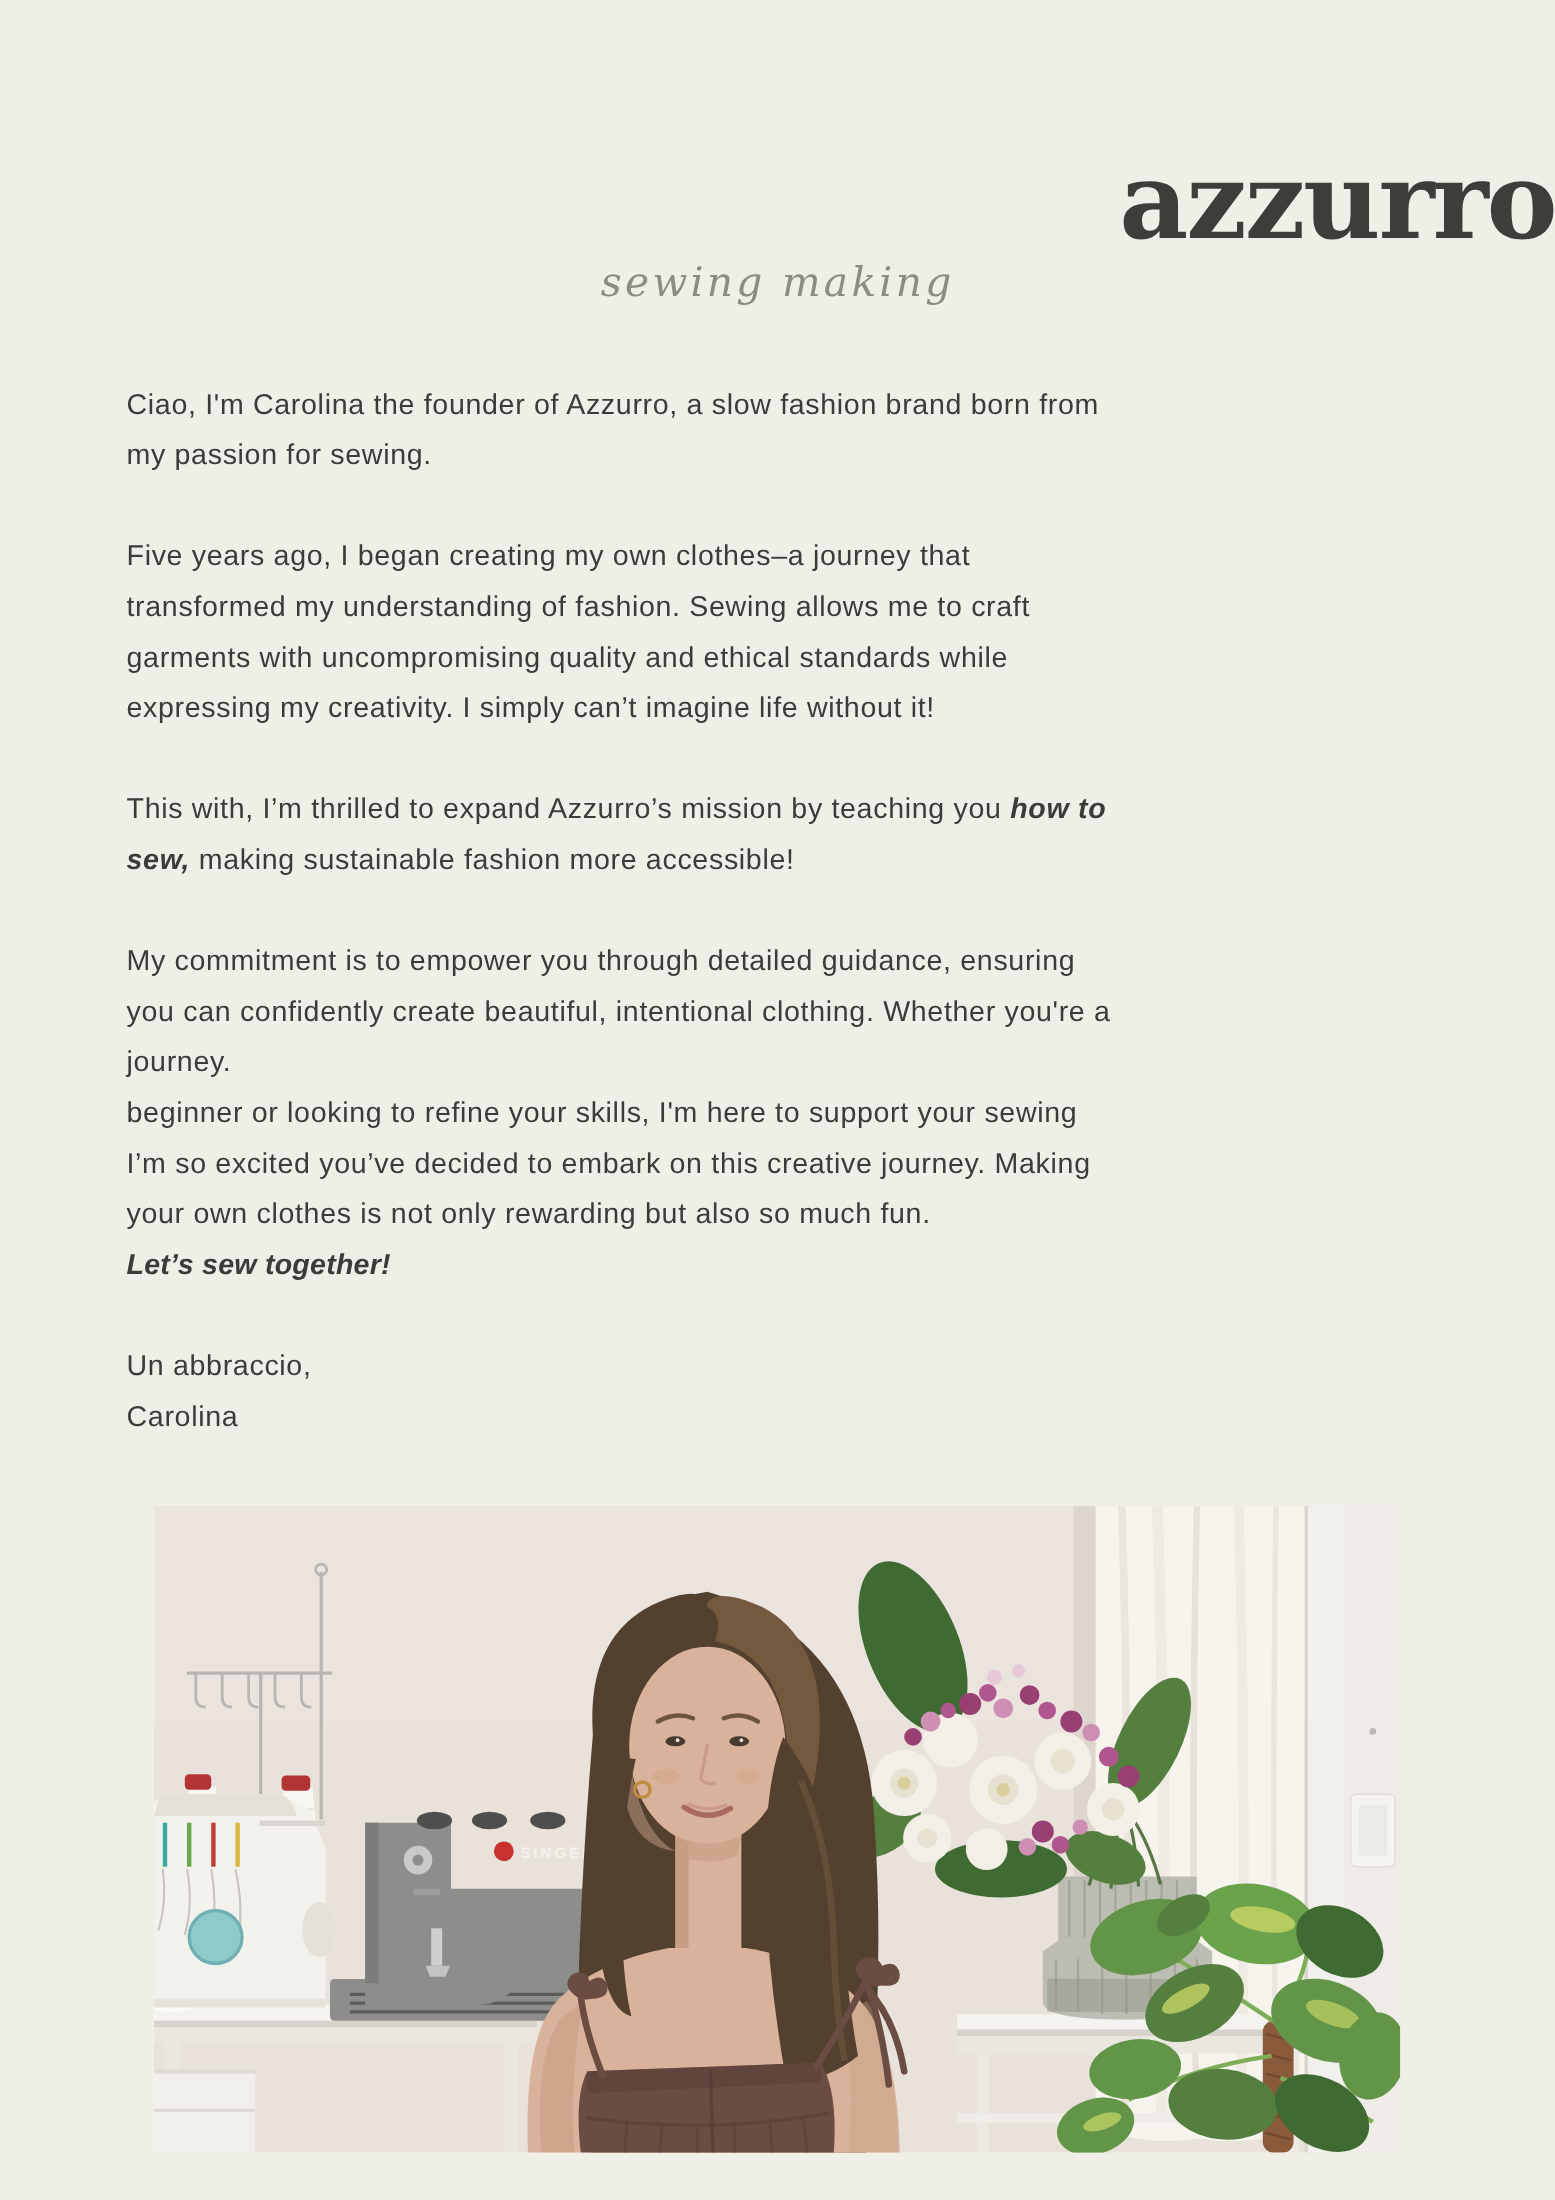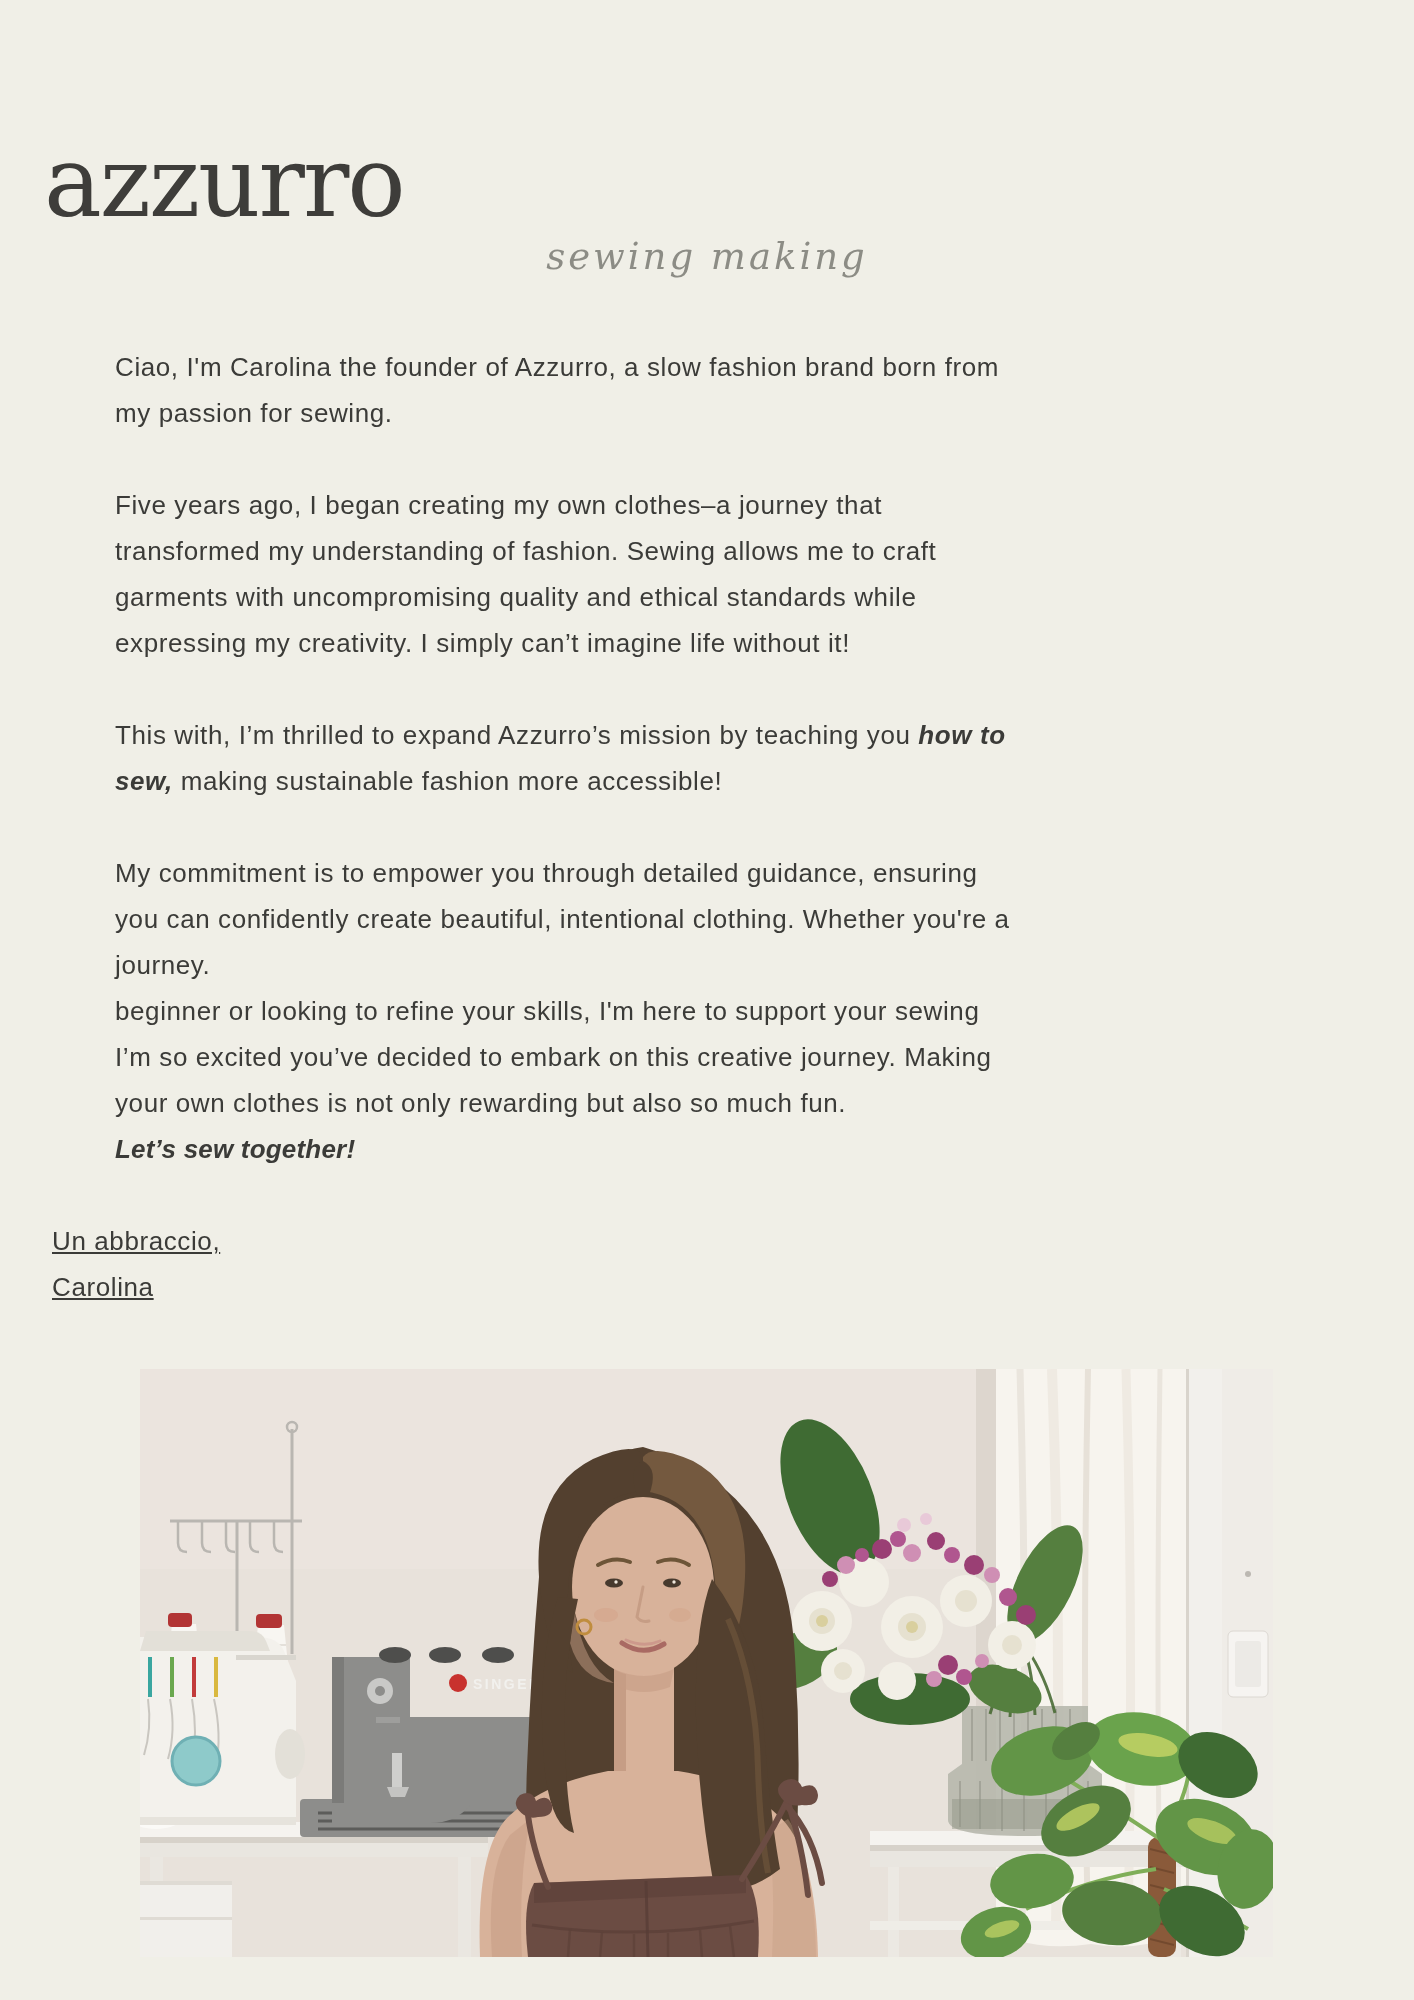--- a/index.html
+++ b/index.html
@@ -3,22 +3,22 @@
 <meta charset="utf-8">
 <style>
   html,body{margin:0;padding:0;}
   body{
     width:1414px;height:2000px;overflow:hidden;position:relative;
     background:#f0efe7;
     font-family:"Liberation Sans",sans-serif;
     -webkit-font-smoothing:antialiased;
   }
   .logo{
-    margin-top:134px;text-align:left;line-height:1;
-    font-family:"DejaVu Serif",serif;font-weight:400;
+    margin-top:134px;text-align:right;line-height:1;
+    font-family:"DejaVu Serif",serif;font-weight:700;
     font-size:97px;letter-spacing:-2px;color:#3e3d3a;padding-left:44px;
   }
   .tagline{
     margin-top:4px;text-align:center;
     font-family:"DejaVu Serif",serif;font-style:italic;
     font-size:37px;letter-spacing:3px;color:#8c8c85;
   }
   .letter{
     margin:66px 0 0 115px;width:1190px;
     color:#3b3b38;font-size:26px;line-height:46px;letter-spacing:0.6px;
@@ -58,21 +58,21 @@
       <div class="line"><span>My commitment is to empower you through detailed guidance, ensuring</span></div>
       <div class="line"><span>you can confidently create beautiful, intentional clothing. Whether you're a</span></div>
       <div class="line"><span>journey.</span></div>
       <div class="line"><span>beginner or looking to refine your skills, I'm here to support your sewing</span></div>
       <div class="line"><span>I’m so excited you’ve decided to embark on this creative journey. Making</span></div>
       <div class="line"><span>your own clothes is not only rewarding but also so much fun.</span></div>
       <div class="line"><span class="bi">Let’s sew together!</span></div>
     </div>
   </div>
 
-<div class="letter para signature" style="margin-left:52px;text-decoration:underline;">
+<div class="letter para signature" style="margin-left:115px;">
   <div class="line">Un abbraccio,</div>
   <div class="line">Carolina</div>
 </div>
 
 <div class="photo-wrap">
 <svg width="1133" height="588" viewBox="0 0 1133 588" xmlns="http://www.w3.org/2000/svg">
 
   <rect x="0" y="0" width="1133" height="588" fill="#e8e2db"></rect>
   <rect x="0" y="0" width="1133" height="200" fill="#ece6df" opacity="0.6"></rect>
 

